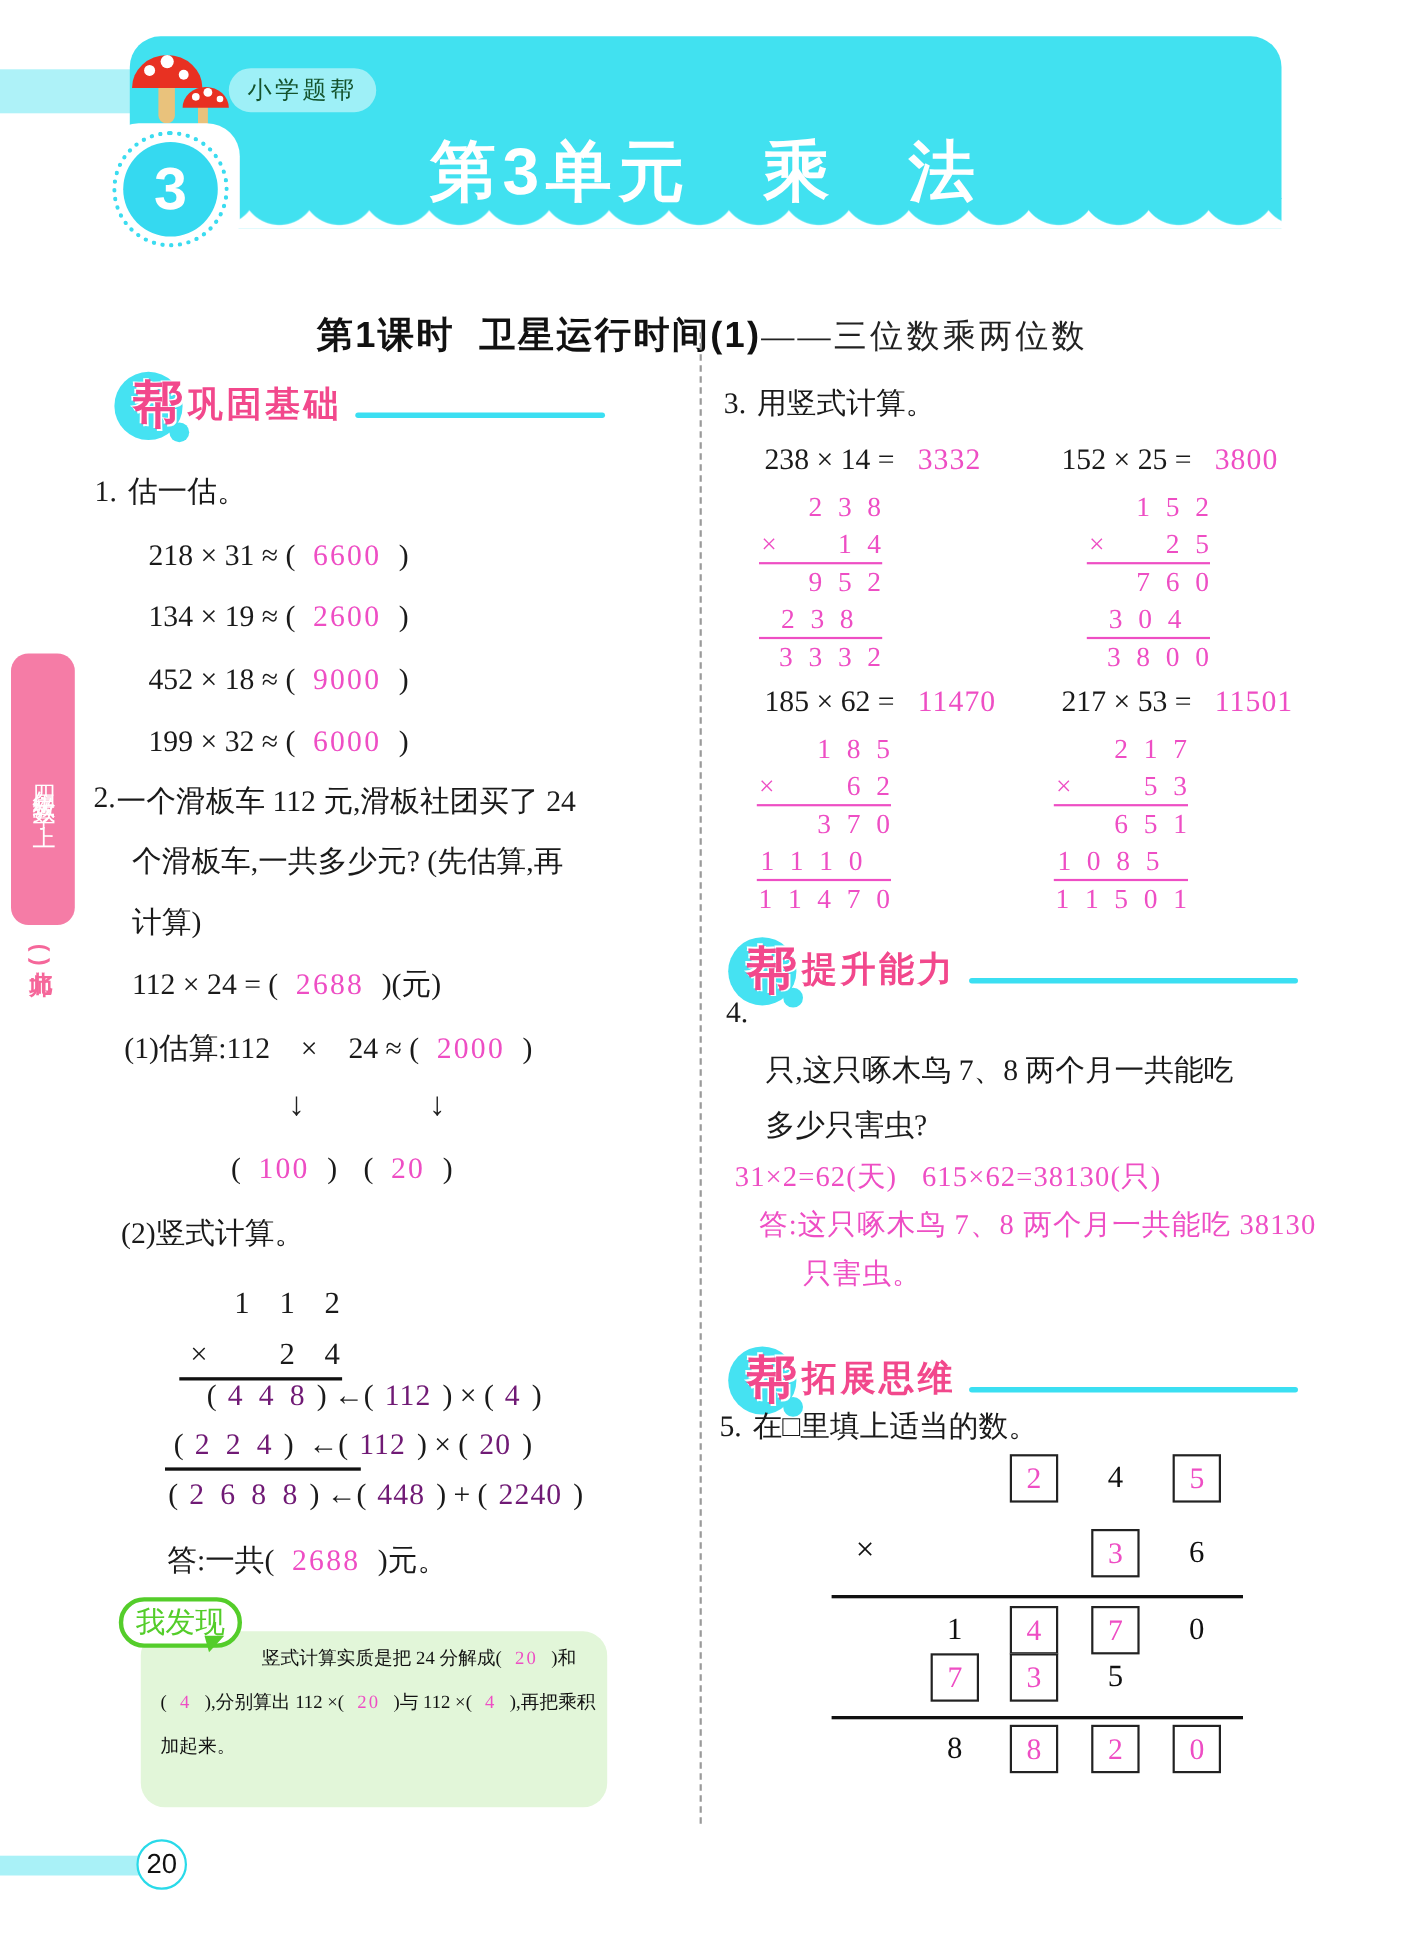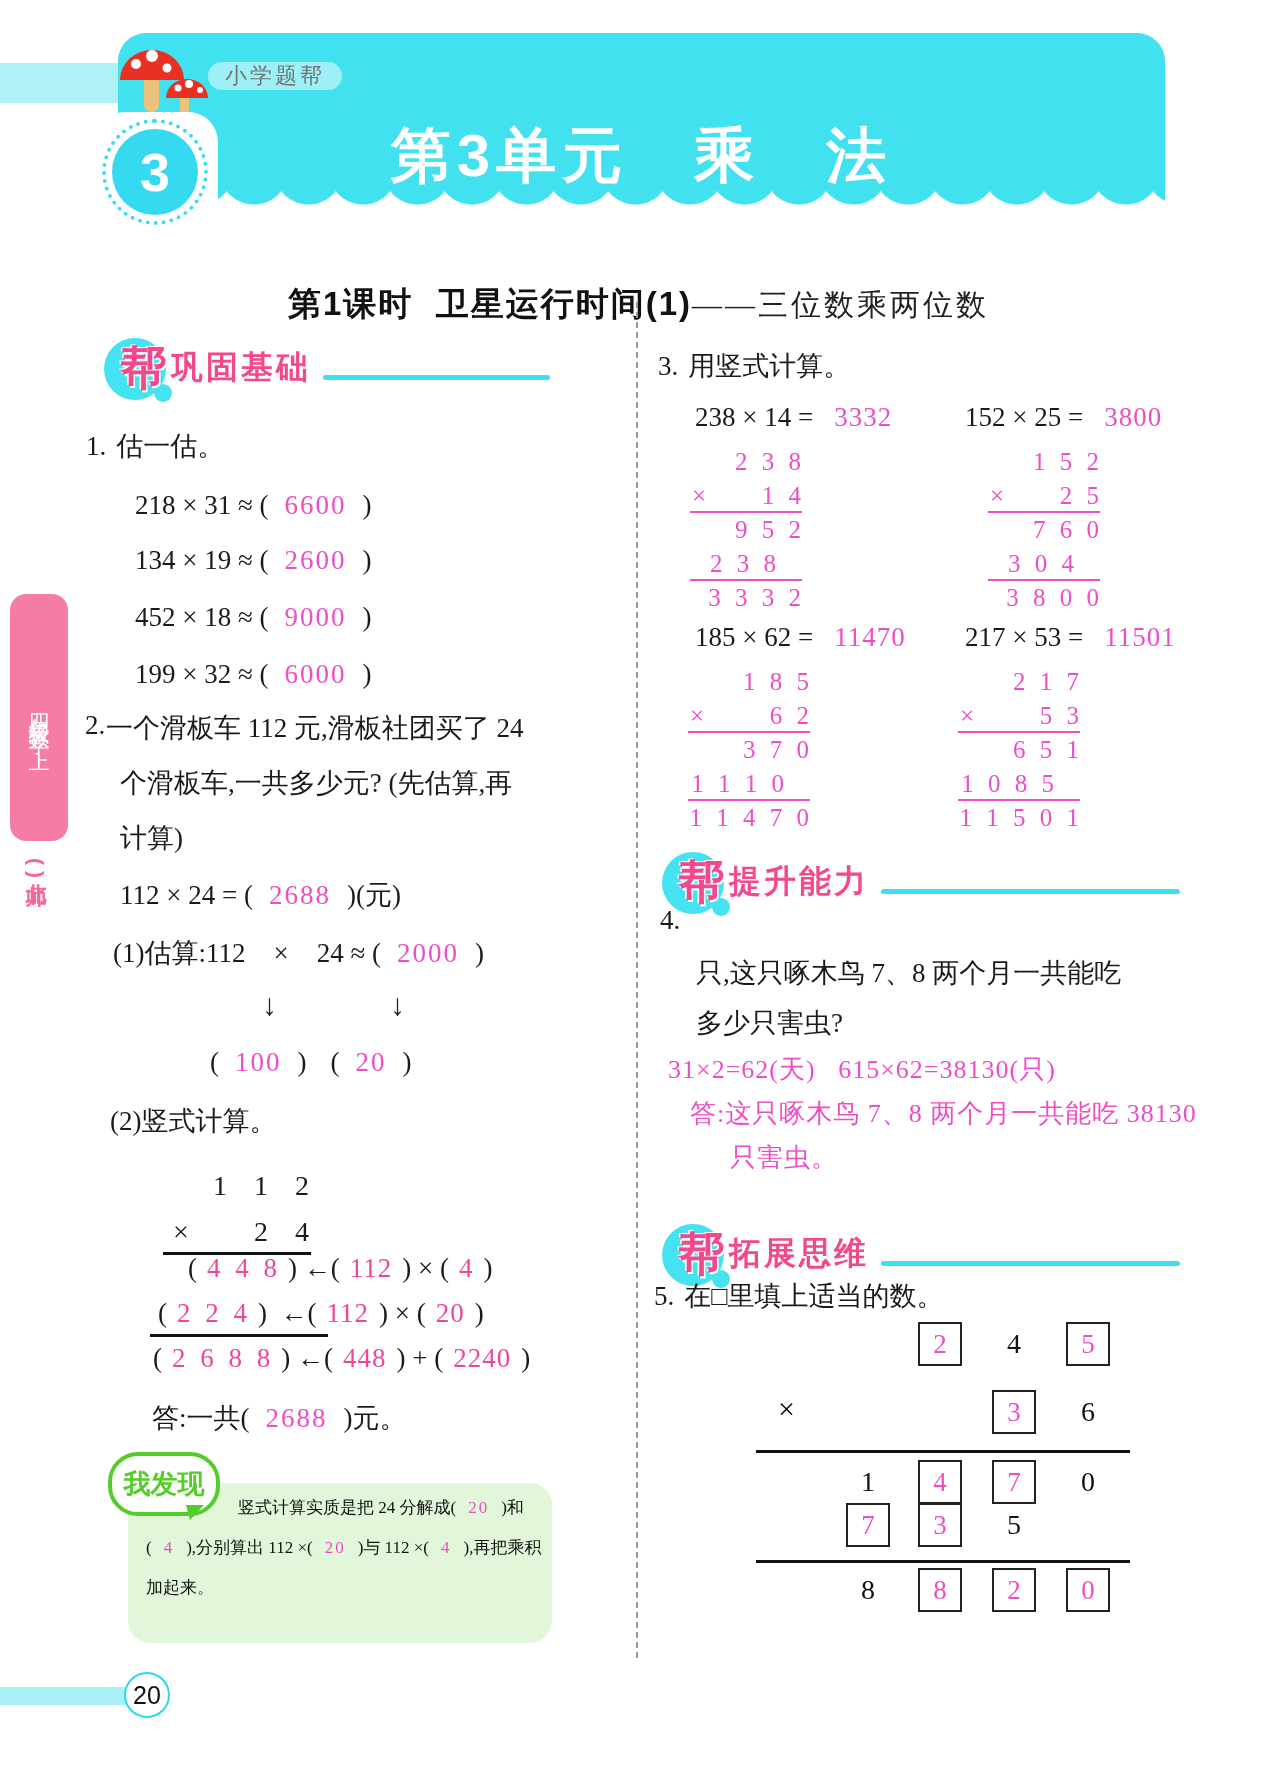--- a/index.html
+++ b/index.html
@@ -9,23 +9,23 @@
   .abs { position:absolute; }
 
   
   .strip-top { left:0; top:63px; width:130px; height:40px; background:#aef2f8; }
   .header-card { left:118px; top:33px; width:1047px; height:148px; background:#41e1f0; border-radius:28px 28px 0 0; }
   .header-wave { left:118px; top:180px; width:1047px; height:28px;
     background:radial-gradient(circle at 27px -10px, #41e1f0 34px, rgba(255,255,255,0) 35px);
     background-size:54.5px 28px; background-repeat:repeat-x; }
   .unit-title { left:118px; top:116px; width:1047px; text-align:center;
     font-family:"Liberation Sans", sans-serif; font-weight:bold; font-size:60px; color:#fff; letter-spacing:6px; }
-  .brand-pill { left:208px; top:62px; width:134px; height:28px; background:#9ef0f7; border-radius:22px;
+  .brand-pill { left:208px; top:62px; width:134px; height:40px; background:#9ef0f7; border-radius:22px;
     display:flex; align-items:center; justify-content:center;
-    font-family:Liberation Serif, serif; font-size:22px; letter-spacing:3px; color:#737373; }
+    font-family:Liberation Serif, serif; font-size:22px; letter-spacing:3px; color:#14532d; }
   .mushrooms { left:112px; top:38px; }
   .badge-box { left:96px; top:112px; width:122px; height:118px; background:#fff; border-radius:30px; }
   .badge-ring { left:102px; top:119px; width:106px; height:106px; border:4px dotted #3bdcf0; border-radius:50%; }
   .badge-circle { left:112px; top:129px; width:86px; height:86px; background:#35d9f0; border-radius:50%;
     display:flex; align-items:center; justify-content:center; color:#fff;
     font-family:"Liberation Sans", sans-serif; font-weight:bold; font-size:54px; }
   .lesson-title { left:60px; top:282px; width:1157px; text-align:center; white-space:pre; }
   .lt1 { font-family:"Liberation Sans", sans-serif; font-weight:bold; font-size:33px; color:#111; letter-spacing:2px; }
   .lt2 { font-family:"Liberation Serif", serif; font-size:30px; color:#222; letter-spacing:3px; }
   .divider { left:636px; top:302px; height:1356px; border-left:2px dashed #9a9a9a; }
@@ -57,27 +57,27 @@
   .pinline { color:#ee4ec4; margin-left:21px; letter-spacing:1px; }
   .arrow { font-size:30px; color:#222; }
 
   
   .q2calc { left:163px; top:1163px; width:148px; font-size:28px; }
   .q2calc .vrow { height:46px; line-height:46px; text-align:right; position:relative; }
   .q2calc .vrow.uline { border-bottom:3px solid #111; }
   .q2calc .vx { position:absolute; left:10px; }
   .q2calc .vnum { word-spacing:16px; letter-spacing:2px; }
   .calcline { font-size:27px; white-space:pre; }
-  .pgrp { color:#ec4899; margin:0 10px; word-spacing:6px; letter-spacing:1px; }
+  .pgrp { color:#701a75; margin:0 10px; word-spacing:6px; letter-spacing:1px; }
   .sumline { left:150px; top:1334px; width:178px; border-top:3px solid #111; }
 
   
   .disc-box { left:128px; top:1483px; width:424px; height:160px; background:#e2f6d9; border-radius:22px; }
-  .disc-bubble { left:108px; top:1452px; width:112px; height:64px; background:#fff; border:4.5px solid #54cd2a; border-radius:30px;
-    display:flex; align-items:center; justify-content:center; font-family:"Liberation Sans", sans-serif; font-weight:bold;
+  .disc-bubble { left:108px; top:1452px; width:112px; height:46px; background:#fff; border:4.5px solid #54cd2a; border-radius:30px;
+    display:flex; align-items:center; justify-content:center; font-family:"Liberation Sans", sans-serif; font-weight:normal;
     font-size:27px; color:#54cd2a; z-index:2; }
   .disc-bubble::after { content:''; position:absolute; bottom:-17px; right:16px; border:9px solid transparent;
     border-top:15px solid #54cd2a; transform:skewX(-18deg); }
   .disc-text { left:146px; top:1488px; width:400px; font-size:17px; line-height:40px; color:#111; }
   .disc-text .spacer { float:left; width:92px; height:36px; }
   .disc-text .pans { margin:0 12px; }
 
   
   .vcalc { color:#ee4ec4; font-size:25px; }
   .vcalc .vrow { height:34px; line-height:34px; text-align:right; position:relative; }

